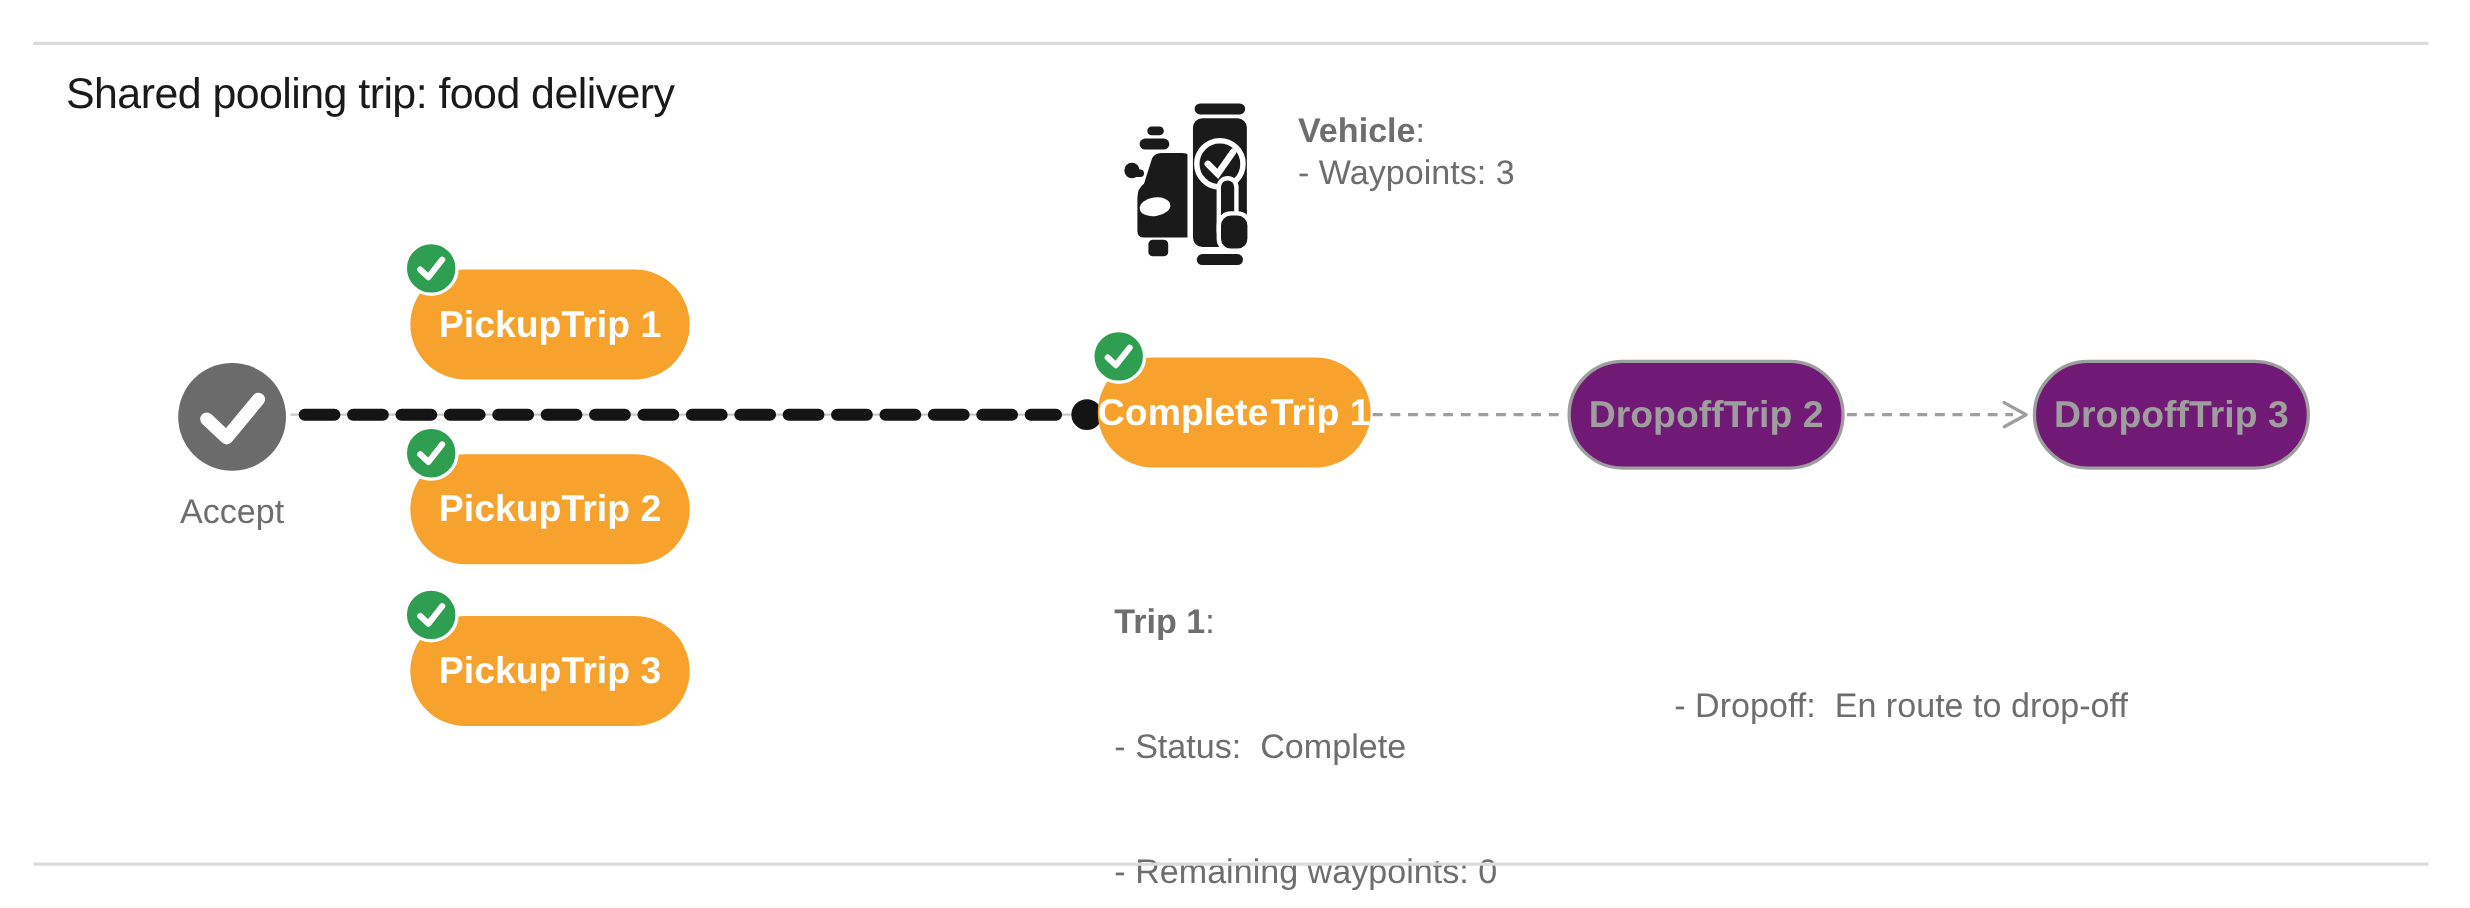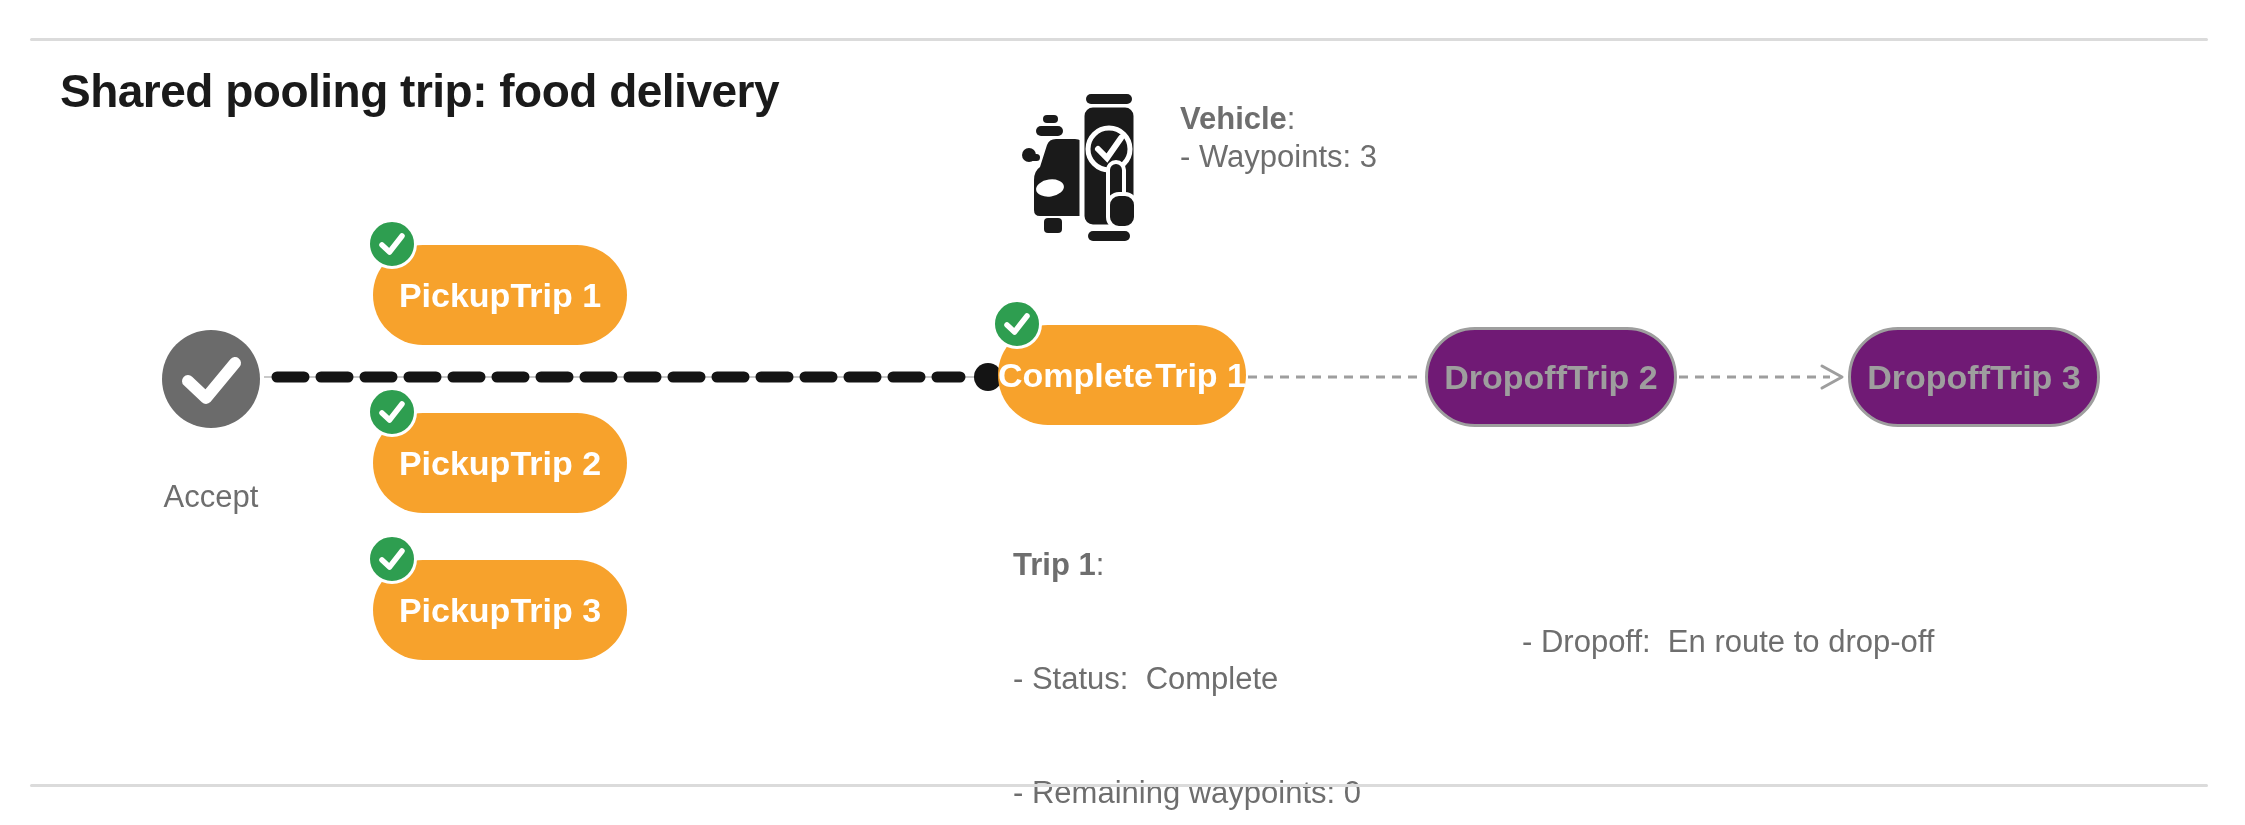--- a/index.html
+++ b/index.html
@@ -6,21 +6,21 @@
   .canvas {
     position:relative; width:2245px; height:825px; background:#fff;
     font-family:"Liberation Sans", sans-serif; overflow:hidden;
   }
   .divider { position:absolute; left:30px; width:2178px; height:3px;
              background:var(--divider); border-radius:2px; }
   .divider.top { top:38px; }
   .divider.bottom { top:784px; }
 
   .title { position:absolute; left:60px; top:64px; margin:0;
-           font-size:46px; font-weight:bold; letter-spacing:-0.5px;
+           font-size:39px; font-weight:normal; letter-spacing:-0.5px;
            color:var(--ink); }
 
   .vehicle-icon { position:absolute; left:1022px; top:92px; color:var(--ink); }
 
   .vehicle-info { position:absolute; left:1180px; top:100px;
                   font-size:31px; line-height:38px; color:var(--text-gray); }
   .vehicle-info .lbl { font-weight:bold; }
 
   .flow-svg { position:absolute; left:0; top:0; width:2245px; height:825px;
               pointer-events:none; }
@@ -30,21 +30,21 @@
   .dash-gray   { stroke:var(--muted); stroke-width:3; stroke-dasharray:9 7; }
   .arrow-head  { stroke:var(--muted); stroke-width:3; fill:none;
                  stroke-linecap:round; stroke-linejoin:round; }
   .end-dot     { fill:var(--line); }
 
   .start-node { position:absolute; left:162px; top:330px; width:98px; height:98px;
                 border-radius:50%; background:var(--gray-node);
                 display:flex; align-items:center; justify-content:center; }
   .start-label { position:absolute; left:36px; top:446px; width:350px;
                  text-align:center; font-size:31px; line-height:37px;
-                 color:var(--text-gray);margin-top:32px; }
+                 color:var(--text-gray); }
 
   .pill { position:absolute; height:100px; border-radius:50px; box-sizing:border-box;
           display:flex; align-items:center; justify-content:center;
           font-size:34px; font-weight:bold; line-height:42px; text-align:center; }
   .pill.orange { background:var(--orange); color:#ffffff; }
   .pill.ghost  { background:#701a75; border:3px solid var(--muted); color:var(--muted); }
   .pill.pickup-1   { left:373px; top:245px; width:254px; }
   .pill.pickup-2   { left:373px; top:413px; width:254px; }
   .pill.pickup-3   { left:373px; top:560px; width:254px; }
   .pill.complete-1 { left:998px; top:325px; width:248px;justify-content:space-between; }

